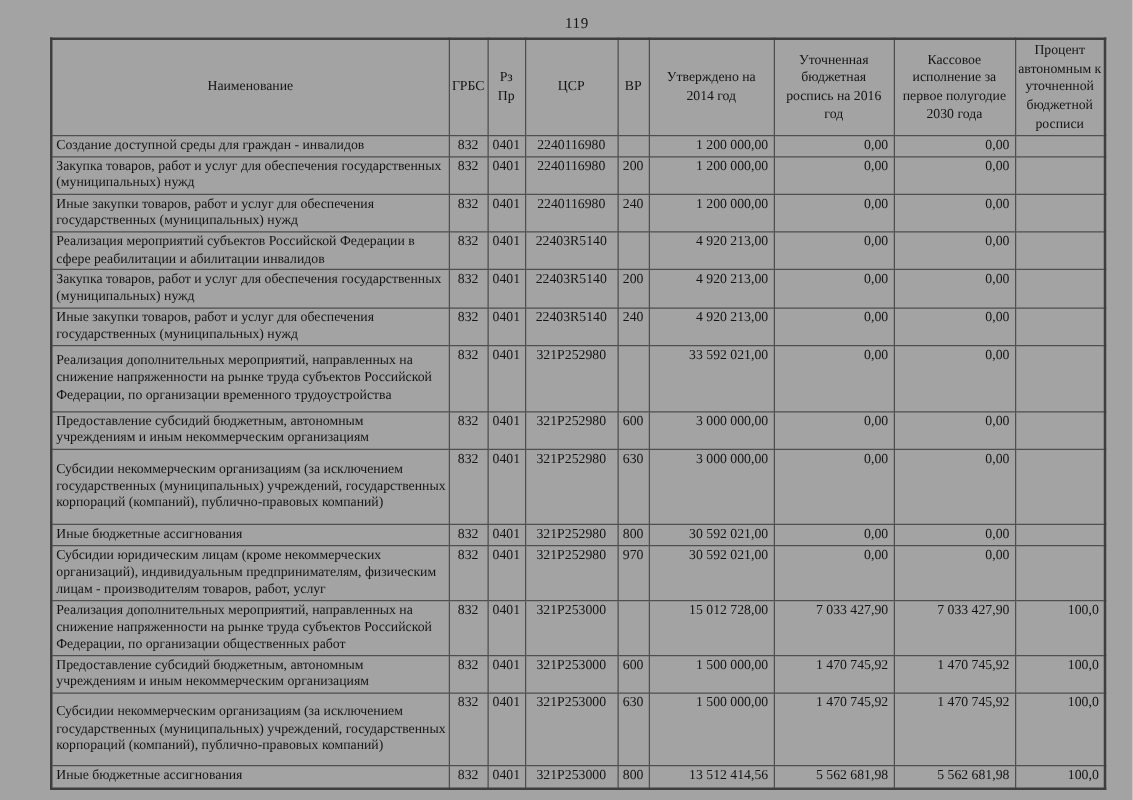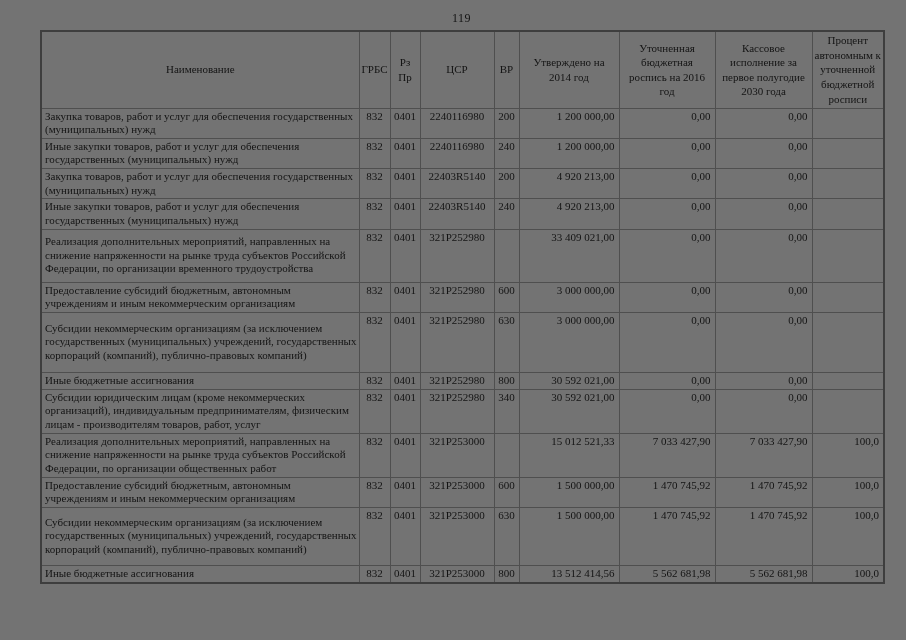--- a/index.html
+++ b/index.html
@@ -12,21 +12,21 @@
     height: 640px;
     font-family: "Liberation Serif", "DejaVu Serif", serif;
     color: #141414;
     position: relative;
     overflow: hidden;
   }
   .scan-page {
     position: relative;
     width: 906px;
     height: 640px;
-    background: #737373;
+    background: #a3a3a3;
   }
   .page-number {
     position: absolute;
     top: 11px;
     left: 40px;
     width: 843px;
     text-align: center;
     font-size: 12px;
     letter-spacing: 0.5px;
   }
@@ -119,20 +119,31 @@
         <th>Рз Пр</th>
         <th>ЦСР</th>
         <th>ВР</th>
         <th>Утверждено на 2014 год</th>
         <th>Уточненная бюджетная роспись на 2016 год</th>
         <th>Кассовое исполнение за первое полугодие 2030 года</th>
         <th>Процент автономным к уточненной бюджетной росписи</th>
       </tr>
     </thead>
     <tbody>
+        <tr class="r1">
+          <td class="col-name">Создание доступной среды для граждан - инвалидов</td>
+          <td class="col-grbs">832</td>
+          <td class="col-rzpr">0401</td>
+          <td class="col-csr">2240116980</td>
+          <td class="col-vr"></td>
+          <td class="col-approved">1 200 000,00</td>
+          <td class="col-updated">0,00</td>
+          <td class="col-cash">0,00</td>
+          <td class="col-percent"></td>
+        </tr>
         <tr class="r2">
           <td class="col-name">Закупка товаров, работ и услуг для обеспечения государственных (муниципальных) нужд</td>
           <td class="col-grbs">832</td>
           <td class="col-rzpr">0401</td>
           <td class="col-csr">2240116980</td>
           <td class="col-vr">200</td>
           <td class="col-approved">1 200 000,00</td>
           <td class="col-updated">0,00</td>
           <td class="col-cash">0,00</td>
           <td class="col-percent"></td>
@@ -141,20 +152,31 @@
           <td class="col-name">Иные закупки товаров, работ и услуг для обеспечения государственных (муниципальных) нужд</td>
           <td class="col-grbs">832</td>
           <td class="col-rzpr">0401</td>
           <td class="col-csr">2240116980</td>
           <td class="col-vr">240</td>
           <td class="col-approved">1 200 000,00</td>
           <td class="col-updated">0,00</td>
           <td class="col-cash">0,00</td>
           <td class="col-percent"></td>
         </tr>
+        <tr class="r4">
+          <td class="col-name">Реализация мероприятий субъектов Российской Федерации в сфере реабилитации и абилитации инвалидов</td>
+          <td class="col-grbs">832</td>
+          <td class="col-rzpr">0401</td>
+          <td class="col-csr">22403R5140</td>
+          <td class="col-vr"></td>
+          <td class="col-approved">4 920 213,00</td>
+          <td class="col-updated">0,00</td>
+          <td class="col-cash">0,00</td>
+          <td class="col-percent"></td>
+        </tr>
         <tr class="r5">
           <td class="col-name">Закупка товаров, работ и услуг для обеспечения государственных (муниципальных) нужд</td>
           <td class="col-grbs">832</td>
           <td class="col-rzpr">0401</td>
           <td class="col-csr">22403R5140</td>
           <td class="col-vr">200</td>
           <td class="col-approved">4 920 213,00</td>
           <td class="col-updated">0,00</td>
           <td class="col-cash">0,00</td>
           <td class="col-percent"></td>
@@ -169,21 +191,21 @@
           <td class="col-updated">0,00</td>
           <td class="col-cash">0,00</td>
           <td class="col-percent"></td>
         </tr>
         <tr class="r7">
           <td class="col-name">Реализация дополнительных мероприятий, направленных на снижение напряженности на рынке труда субъектов Российской Федерации, по организации временного трудоустройства</td>
           <td class="col-grbs">832</td>
           <td class="col-rzpr">0401</td>
           <td class="col-csr">321P252980</td>
           <td class="col-vr"></td>
-          <td class="col-approved">33 409 021,00</td>
+          <td class="col-approved">33 592 021,00</td>
           <td class="col-updated">0,00</td>
           <td class="col-cash">0,00</td>
           <td class="col-percent"></td>
         </tr>
         <tr class="r8">
           <td class="col-name">Предоставление субсидий бюджетным, автономным учреждениям и иным некоммерческим организациям</td>
           <td class="col-grbs">832</td>
           <td class="col-rzpr">0401</td>
           <td class="col-csr">321P252980</td>
           <td class="col-vr">600</td>
@@ -212,33 +234,33 @@
           <td class="col-approved">30 592 021,00</td>
           <td class="col-updated">0,00</td>
           <td class="col-cash">0,00</td>
           <td class="col-percent"></td>
         </tr>
         <tr class="r11">
           <td class="col-name">Субсидии юридическим лицам (кроме некоммерческих организаций), индивидуальным предпринимателям, физическим лицам - производителям товаров, работ, услуг</td>
           <td class="col-grbs">832</td>
           <td class="col-rzpr">0401</td>
           <td class="col-csr">321P252980</td>
-          <td class="col-vr">340</td>
+          <td class="col-vr">970</td>
           <td class="col-approved">30 592 021,00</td>
           <td class="col-updated">0,00</td>
           <td class="col-cash">0,00</td>
           <td class="col-percent"></td>
         </tr>
         <tr class="r12">
           <td class="col-name">Реализация дополнительных мероприятий, направленных на снижение напряженности на рынке труда субъектов Российской Федерации, по организации общественных работ</td>
           <td class="col-grbs">832</td>
           <td class="col-rzpr">0401</td>
           <td class="col-csr">321P253000</td>
           <td class="col-vr"></td>
-          <td class="col-approved">15 012 521,33</td>
+          <td class="col-approved">15 012 728,00</td>
           <td class="col-updated">7 033 427,90</td>
           <td class="col-cash">7 033 427,90</td>
           <td class="col-percent">100,0</td>
         </tr>
         <tr class="r13">
           <td class="col-name">Предоставление субсидий бюджетным, автономным учреждениям и иным некоммерческим организациям</td>
           <td class="col-grbs">832</td>
           <td class="col-rzpr">0401</td>
           <td class="col-csr">321P253000</td>
           <td class="col-vr">600</td>

